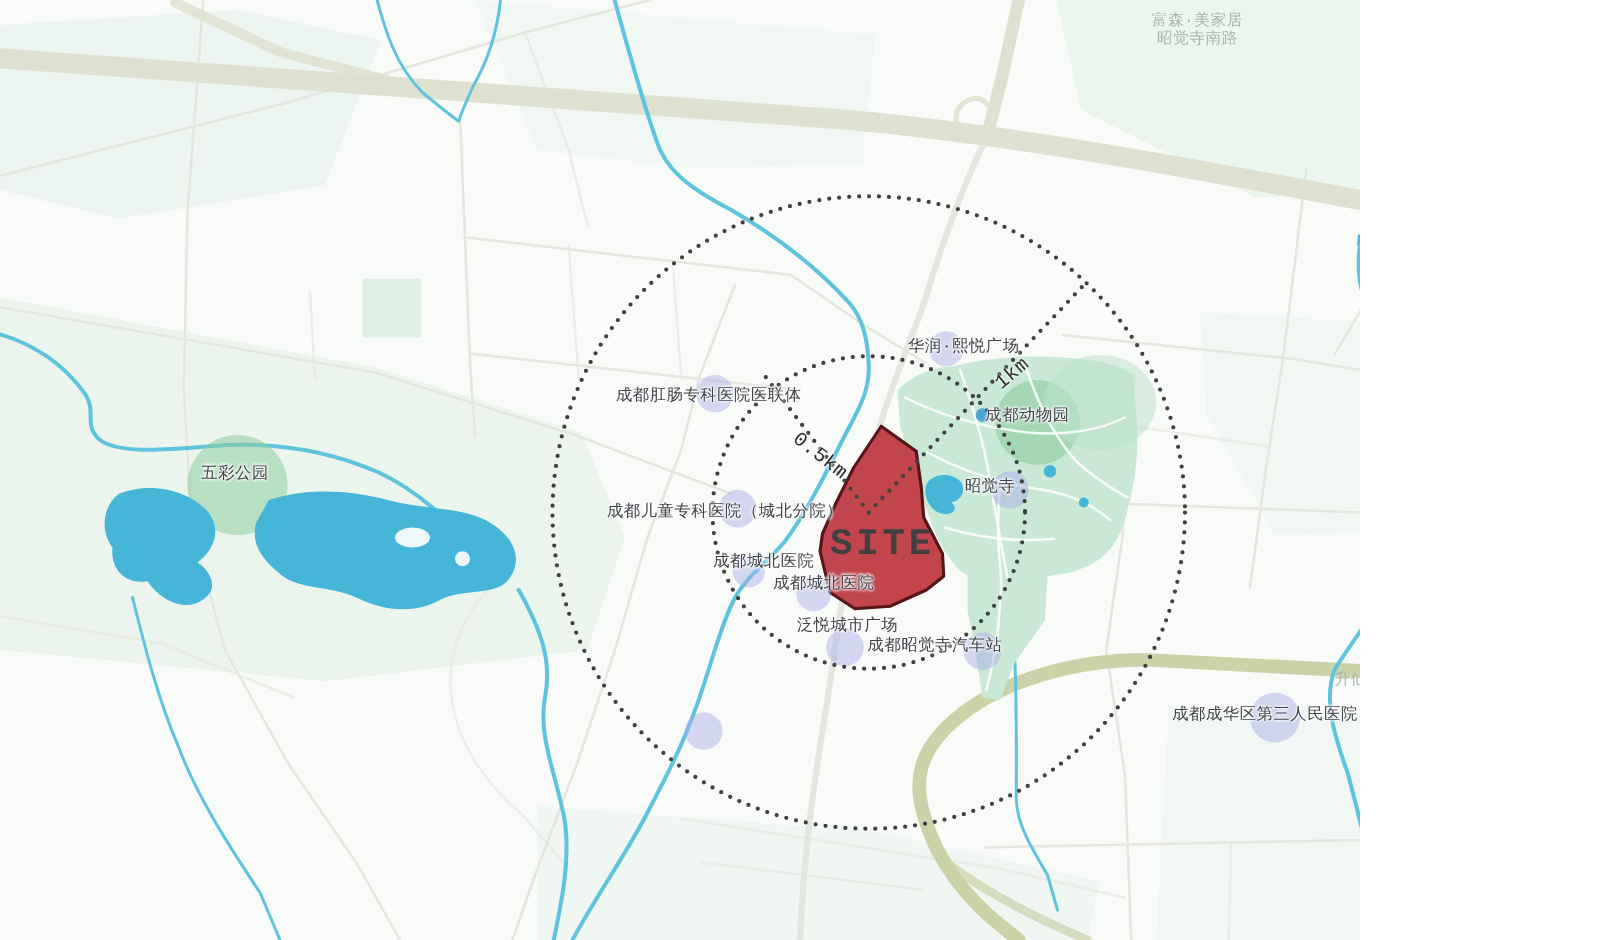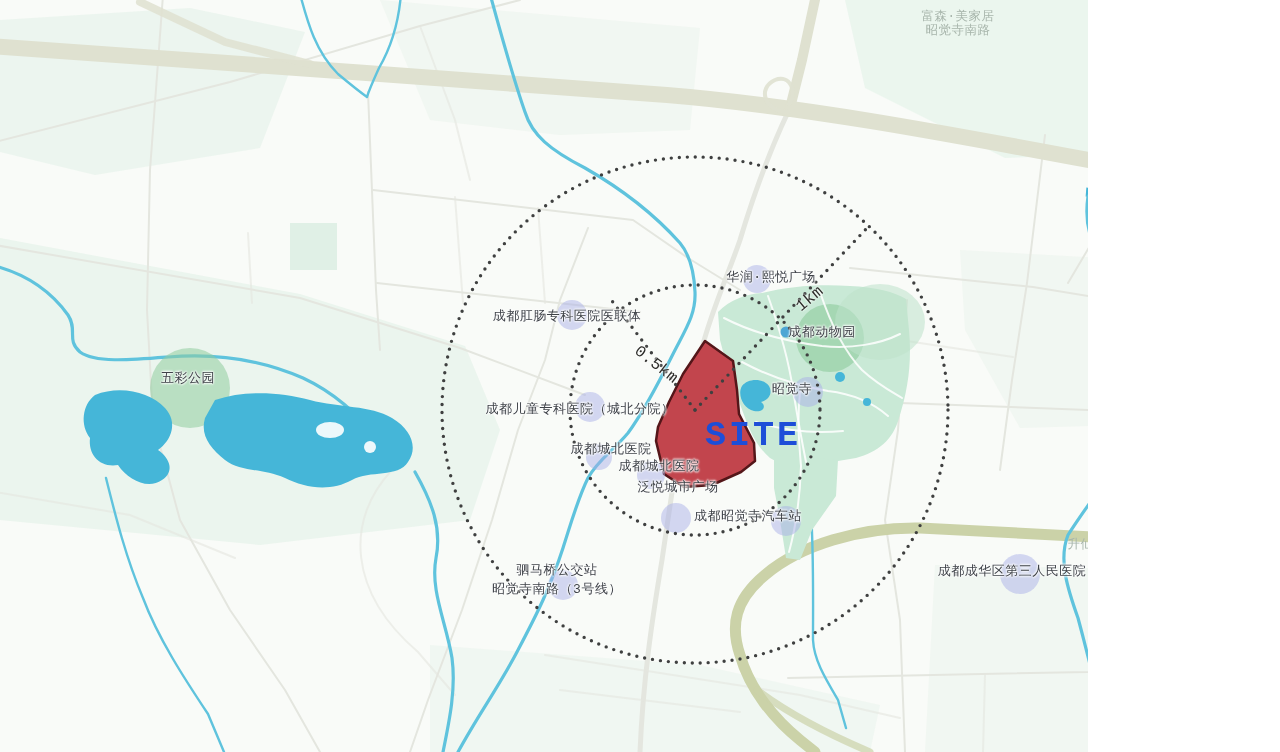--- a/index.html
+++ b/index.html
@@ -33,23 +33,22 @@
   
   .lbl{
     position:absolute;transform:translate(-50%,-50%);
     font-size:13px;color:var(--label-dark);letter-spacing:.5px;white-space:nowrap;
     text-shadow:0 0 2px #fff,0 0 3px #fff,0 1px 2px #fff,0 -1px 2px #fff;
   }
   .lbl-muted{color:var(--label-muted);text-shadow:none;font-size:12.5px}
   .lbl-2line{text-align:center;line-height:14px}
   .lbl-2line span{display:block}
   .lbl-site{
-    font-size:35px;font-weight:bold;color:#1d4ed8;letter-spacing:3px;
+    font-size:30px;font-weight:bold;color:#404040;letter-spacing:3px;
     text-shadow:none;
-    margin-left:47px;
   }
   .lbl-dist{font-size:16px;color:#2d2d2a;letter-spacing:.5px;text-shadow:0 0 2px #fff,0 0 3px #fff}
 </style>
 </head>
 <body>
 
 <div class="map-root">
   <svg viewBox="0 0 1280 752" width="1280" height="752">
 
     <g>
@@ -165,25 +164,21 @@
     <span>昭觉寺南路</span>
   </div>
   <div class="lbl" style="left:567px;top:316px">成都肛肠专科医院医联体</div>
   <div class="lbl" style="left:771px;top:277px">华润·熙悦广场</div>
   <div class="lbl" style="left:822px;top:332px">成都动物园</div>
   <div class="lbl" style="left:792px;top:389px">昭觉寺</div>
   <div class="lbl" style="left:188px;top:378px">五彩公园</div>
   <div class="lbl" style="left:580px;top:409px">成都儿童专科医院（城北分院）</div>
   <div class="lbl" style="left:611px;top:449px">成都城北医院</div>
   <div class="lbl" style="left:659px;top:466px">成都城北医院</div>
-  <div class="lbl" style="left:678px;top:487px">泛悦城市广场</div>
+  <div class="lbl" style="left:678px;top:500px">泛悦城市广场</div>
   <div class="lbl" style="left:748px;top:516px">成都昭觉寺汽车站</div>
-  <div class="lbl lbl-2line" style="left:557px;top:580px;line-height:19px">
-    <span>驷马桥公交站</span>
-    <span>昭觉寺南路（3号线）</span>
-  </div>
   <div class="lbl" style="left:1012px;top:571px">成都成华区第三人民医院</div>
   <div class="lbl lbl-muted" style="left:1100px;top:544px">升仙湖公园</div>
 
   <div class="lbl lbl-site" style="left:706px;top:436px">SITE</div>
   <div class="lbl lbl-dist" style="left:656px;top:365px;transform:translate(-50%,-50%) rotate(38deg)">0.5km</div>
   <div class="lbl lbl-dist" style="left:810px;top:299px;transform:translate(-50%,-50%) rotate(-40deg)">1km</div>
 </div>
 
 </body></html>

